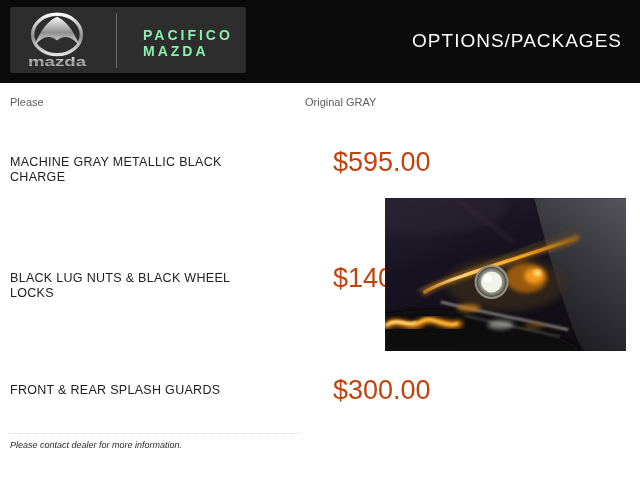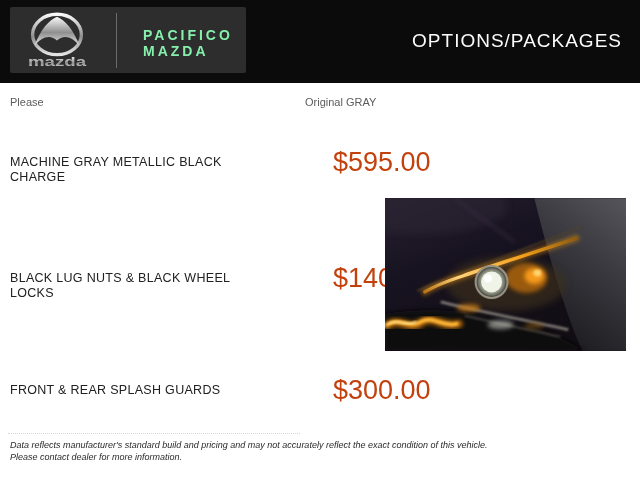--- a/index.html
+++ b/index.html
@@ -140,17 +140,16 @@
       <ellipse cx="116" cy="127" rx="13" ry="4.5" fill="#d6dad2" opacity="0.55" filter="url(#b2)"></ellipse>
 
       <path d="M2,128 C14,118 24,134 36,125 C48,116 58,131 74,126" stroke="#d97f10" stroke-width="8" fill="none" stroke-linecap="round" opacity="0.85" filter="url(#b2)"></path>
       <path d="M2,127 C14,118 24,132 36,124 C48,117 58,130 72,126" stroke="#ffb838" stroke-width="3.5" fill="none" stroke-linecap="round" filter="url(#b1)"></path>
       <path d="M4,126 C13,120 21,130 31,124" stroke="#ffe9a0" stroke-width="1.6" fill="none" stroke-linecap="round" filter="url(#b1)"></path>
     </svg>
   </div>
 
   <div class="footer-divider"></div>
   <div class="footer">
-    <div>Data reflects manufacturer's standard build and pricing and may not accurately reflect the exact condition of this vehicle.</div>
     <div>Please contact dealer for more information.</div>
   </div>
 
 </div>
 
 </body></html>

